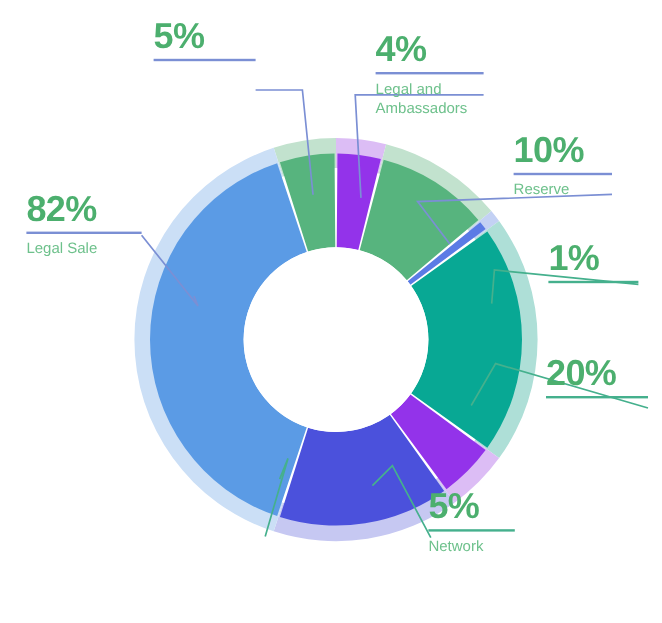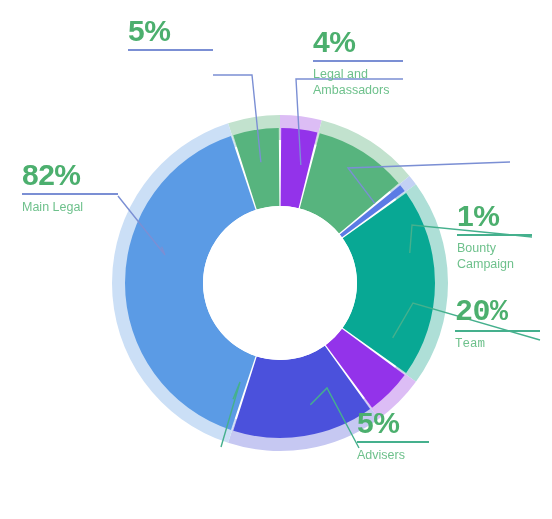--- a/index.html
+++ b/index.html
@@ -105,40 +105,42 @@
     <span class="rule" style="background:#7B8FD4; width:85px;"></span>
   </div>
 
   <div class="lbl left" style="left:313px; top:27px;">
     <span class="pct">4%</span>
     <span class="rule" style="background:#7B8FD4; width:90px;"></span>
     <span class="nm">Legal and
 Ambassadors</span>
   </div>
 
+  <div class="lbl left" style="left:428px; top:111px;">
+    <span class="pct">10%</span>
+    <span class="rule" style="background:#7B8FD4; width:82px;"></span>
+    <span class="nm">Reserve</span>
+  </div>
 
   <div class="lbl left" style="left:457px; top:201px;">
     <span class="pct">1%</span>
     <span class="rule" style="background:#45B08D; width:75px;"></span>
-    <span class="nm">Bounty
-Campaign</span>
   </div>
 
-  <div class="lbl left" style="left:455px; top:297px;font-family:Liberation Mono, monospace;">
+  <div class="lbl left" style="left:455px; top:297px;">
     <span class="pct">20%</span>
     <span class="rule" style="background:#45B08D; width:85px;"></span>
-    <span class="nm">Team</span>
   </div>
 
   <div class="lbl left" style="left:22px; top:160px;">
     <span class="pct">82%</span>
     <span class="rule" style="background:#7B8FD4; width:96px;"></span>
-    <span class="nm">Main Legal</span>
+    <span class="nm">Legal Sale</span>
   </div>
 
 
   <div class="lbl left" style="left:357px; top:408px;">
     <span class="pct">5%</span>
     <span class="rule" style="background:#45B08D; width:72px;"></span>
-    <span class="nm">Advisers</span>
+    <span class="nm">Network</span>
   </div>
 
 </div>
 
 </body></html>

